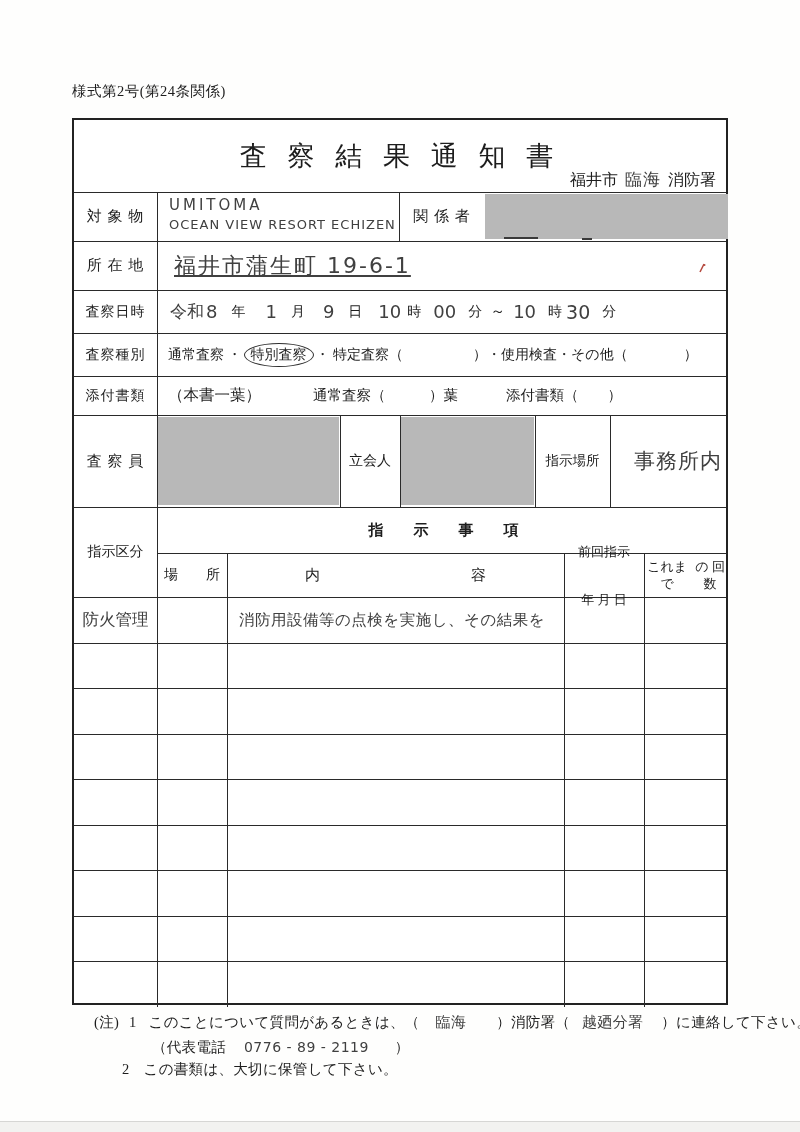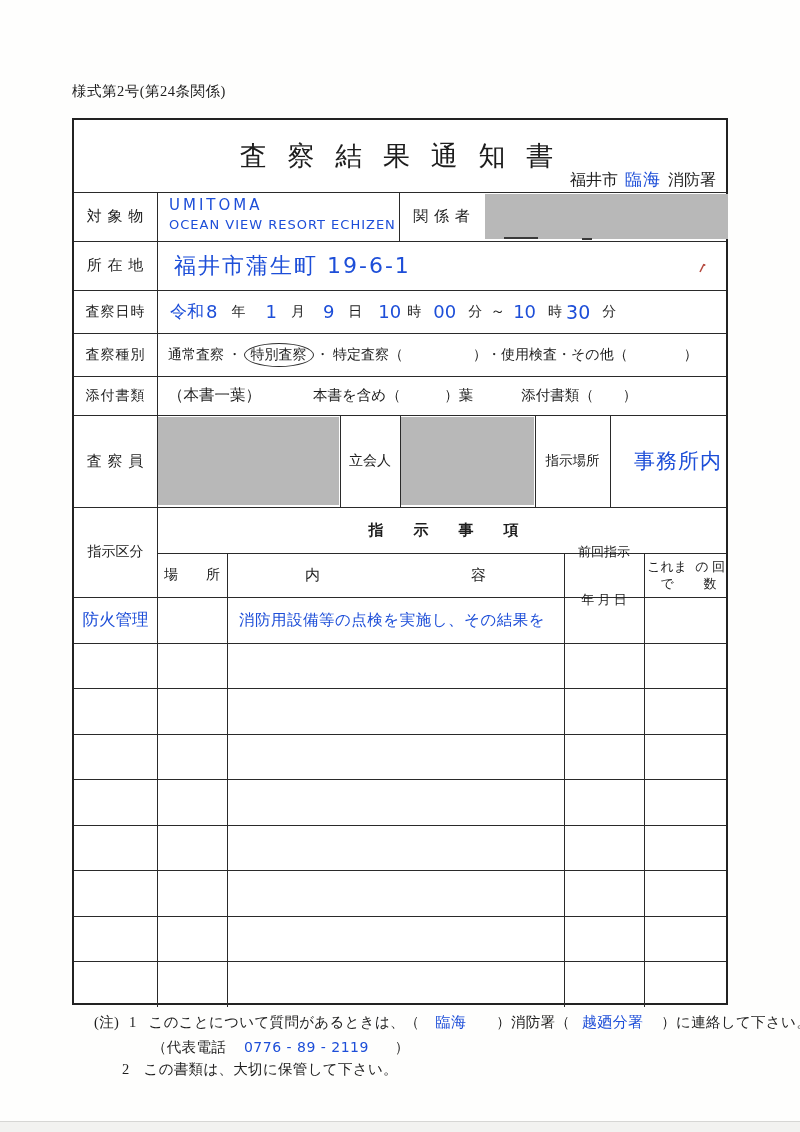--- a/index.html
+++ b/index.html
@@ -4,21 +4,21 @@
 <style>
   html,body{margin:0;padding:0;}
   body{
     width:800px;height:1132px;position:relative;overflow:hidden;
     background:#fefefd;
     font-family:"Liberation Serif","DejaVu Serif",serif;
     color:#1d1d1d;
   }
   .abs{position:absolute;}
   .print{font-family:"Liberation Serif","DejaVu Serif",serif;color:#1d1d1d;}
-  .hw{font-family:"DejaVu Sans","Liberation Sans",sans-serif;color:#1d4ed8;}
+  .hw{font-family:"DejaVu Sans","Liberation Sans",sans-serif;color:#404040;}
   
   .tbl{position:absolute;left:72px;top:118px;width:656px;height:887px;
        border:2px solid #222;box-sizing:border-box;background:#fff;}
   .hline{position:absolute;height:0;border-top:1.5px solid #2a2a2a;}
   .vline{position:absolute;width:0;border-left:1.5px solid #2a2a2a;}
   .lab{position:absolute;display:flex;align-items:center;justify-content:center;
        font-size:15px;letter-spacing:1px;text-align:center;}
   .redact{position:absolute;background:#b8b8b8;}
   .center{display:flex;align-items:center;justify-content:center;}
   .vcenter{display:flex;align-items:center;}
@@ -77,21 +77,21 @@
   <div class="abs hw" style="left:95px;top:76px;width:228px;height:42px;">
     <div style="font-size:15px;letter-spacing:3px;">UMITOMA</div>
     <div style="font-size:13px;letter-spacing:1px;margin-top:3px;">OCEAN VIEW RESORT ECHIZEN</div>
   </div>
   <div class="lab print" style="left:325px;top:72px;width:86px;height:49px;">関 係 者</div>
   <div class="redact" style="left:411px;top:74px;width:243px;height:45px;"></div>
   <div class="abs" style="left:430px;top:117px;width:34px;height:2px;background:#3a3a3a;"></div>
   <div class="abs" style="left:508px;top:118px;width:10px;height:2px;background:#3a3a3a;"></div>
 
   <div class="lab print" style="left:0;top:121px;width:83px;height:49px;">所 在 地</div>
-  <div class="abs hw vcenter" style="left:100px;top:121px;height:49px;font-size:22px;letter-spacing:2px;">福井市蒲生町 19-6-1</div>
+  <div class="abs hw vcenter" style="left:100px;top:121px;height:49px;font-size:22px;letter-spacing:2px;text-decoration:underline;">福井市蒲生町 19-6-1</div>
 
   <div class="lab print" style="left:0;top:170px;width:83px;height:43px;font-size:14px;">査察日時</div>
   <div class="abs vcenter dt" style="left:96px;top:170px;height:43px;width:545px;">
     <span class="hw" style="font-size:17px;">令和</span>
     <span class="hw" style="font-size:18px;margin:0 14px 0 2px;">8</span>
     <span class="print" style="font-size:14px;margin-right:20px;">年</span>
     <span class="hw" style="font-size:18px;margin-right:14px;">1</span>
     <span class="print" style="font-size:14px;margin-right:18px;">月</span>
     <span class="hw" style="font-size:18px;margin-right:14px;">9</span>
     <span class="print" style="font-size:14px;margin-right:16px;">日</span>
@@ -109,21 +109,21 @@
   <div class="lab print" style="left:0;top:213px;width:83px;height:43px;font-size:14px;">査察種別</div>
   <div class="abs vcenter" style="left:94px;top:213px;height:43px;font-size:14px;white-space:nowrap;text-align:center;">
     <span class="print">通常査察 ・</span>
     <span class="print circled">特別査察</span>
     <span class="print">・ 特定査察（　　　　　）・使用検査・その他（　　　　）</span>
   </div>
 
   <div class="lab print" style="left:0;top:256px;width:83px;height:39px;font-size:14px;">添付書類</div>
   <div class="abs vcenter" style="left:94px;top:256px;height:39px;font-size:14.5px;white-space:nowrap;">
     <span class="print" style="font-size:15.5px;">（本書一葉）</span>
-    <span class="print" style="margin-left:52px;">本書を含め（　　　）葉</span>
+    <span class="print" style="margin-left:52px;">通常査察（　　　）葉</span>
     <span class="print" style="margin-left:48px;">添付書類（　　）</span>
   </div>
 
   <div class="lab print" style="left:0;top:295px;width:83px;height:92px;">査 察 員</div>
   <div class="redact" style="left:84px;top:297px;width:181px;height:88px;"></div>
   <div class="lab print" style="left:266px;top:295px;width:60px;height:92px;font-size:14px;letter-spacing:0;">立会人</div>
   <div class="redact" style="left:327px;top:297px;width:133px;height:88px;"></div>
   <div class="lab print" style="left:461px;top:295px;width:75px;height:92px;font-size:13.5px;letter-spacing:0;">指示場所</div>
   <div class="abs hw center" style="left:536px;top:295px;width:120px;height:92px;font-size:21px;letter-spacing:1px;padding-left:8px;">事務所内</div>
 

